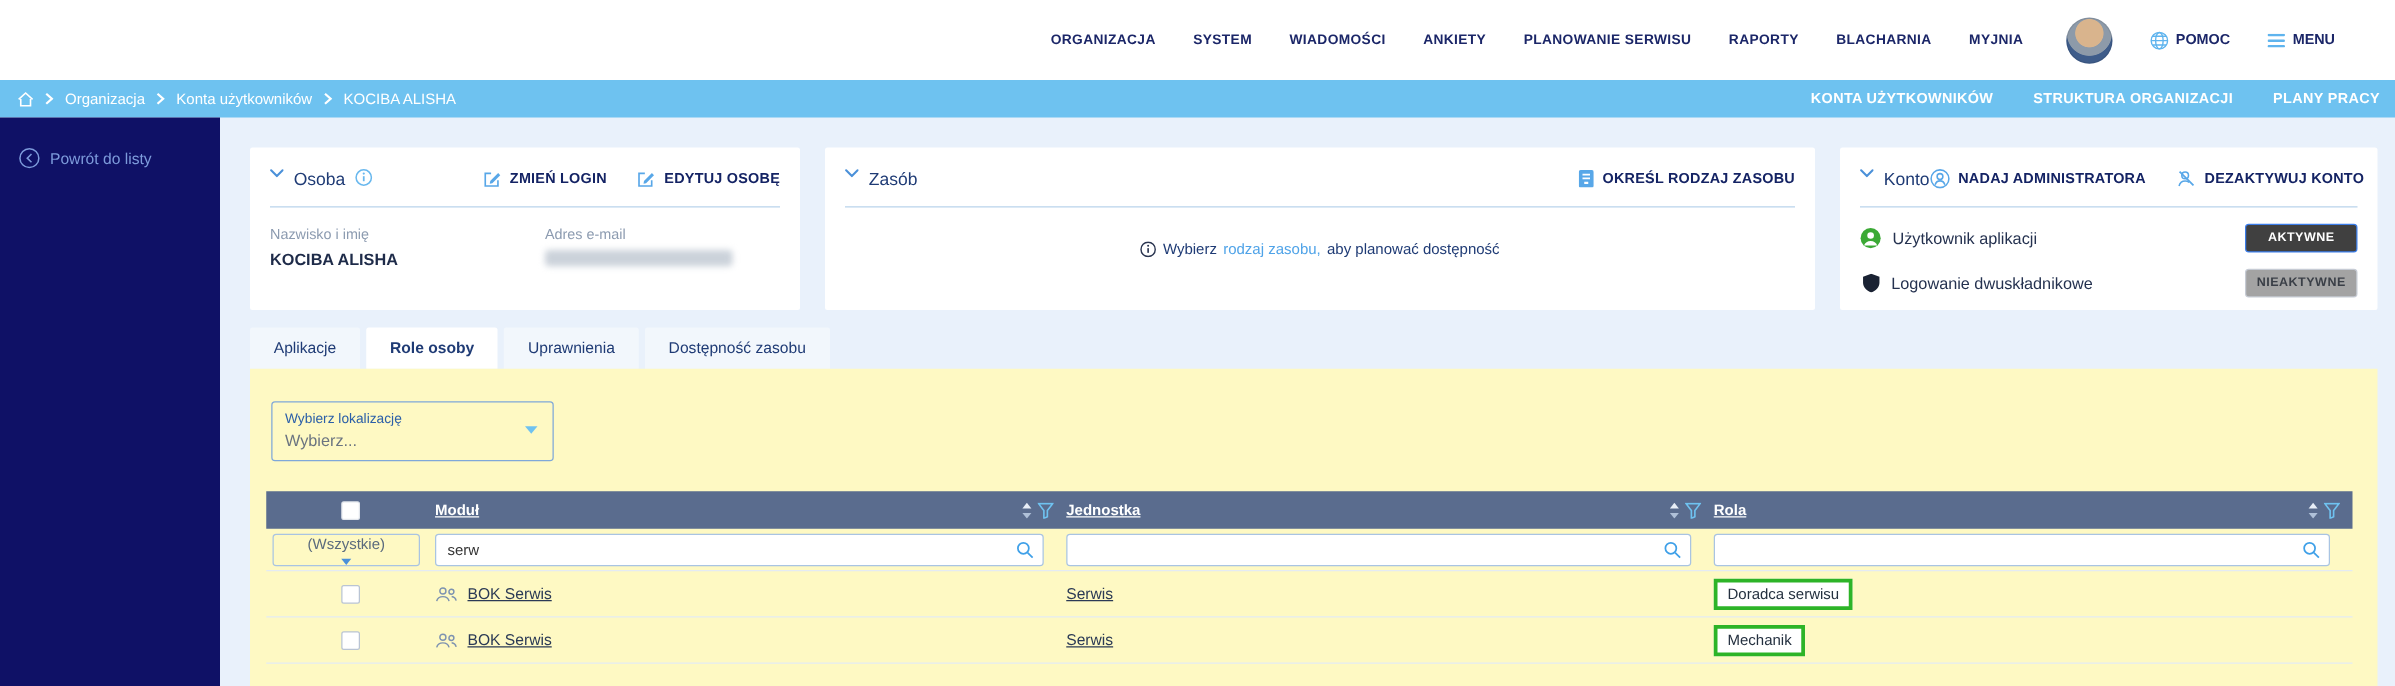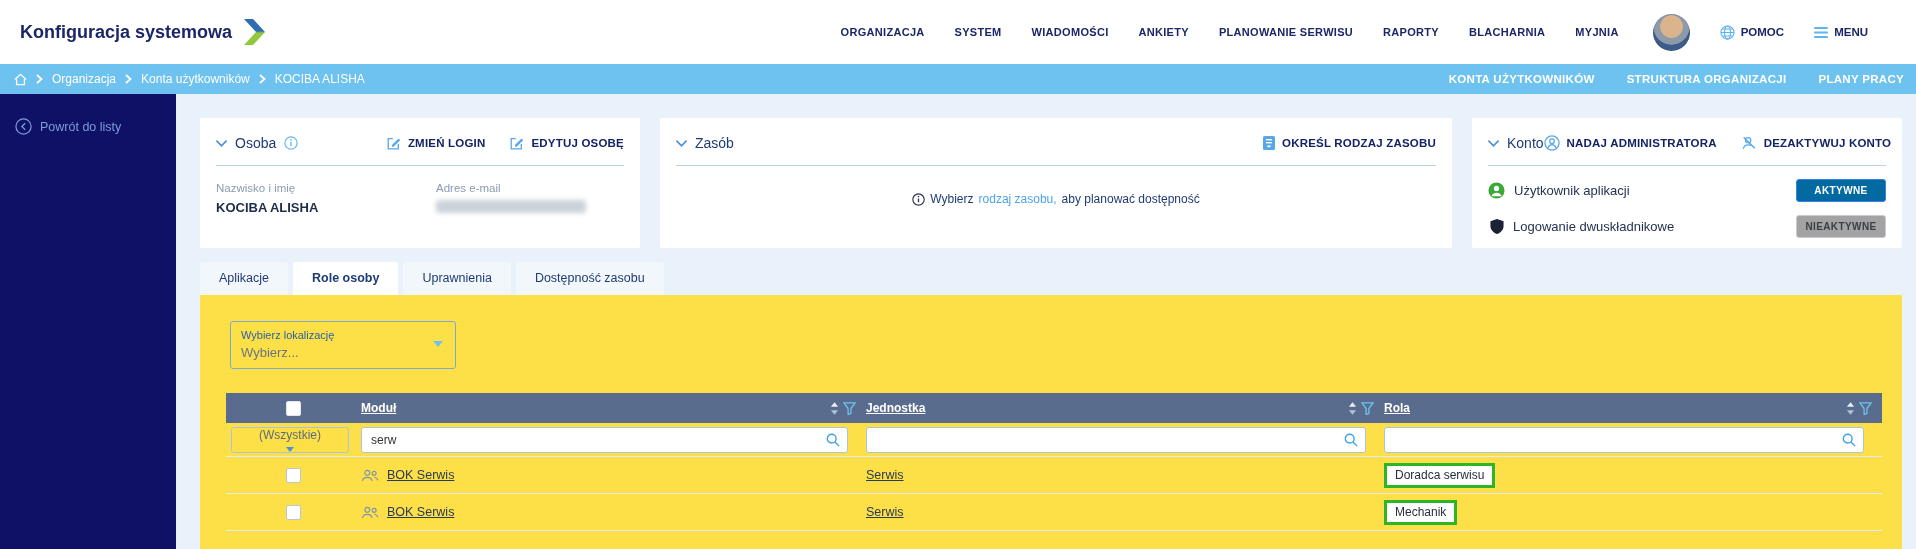--- a/index.html
+++ b/index.html
@@ -37,52 +37,52 @@
 
   .content { flex:1; display:flex; flex-direction:column; padding:24px 14px 0 24px; min-width:0; }
 
   
   .cards { display:flex; gap:20px; flex:none; }
   .card { background:#fff; border-radius:2px; height:130px; padding:12px 16px; }
   .card-osoba { width:440px; flex:none; }
   .card-zasob { flex:1; min-width:0; }
   .card-konto { width:430px; flex:none; }
   .card-head { display:flex; align-items:center; height:26px; }
-  .card-title { display:flex; align-items:center; gap:8px; font-size:14px; color:#1F3B75; }
+  .card-title { display:flex; align-items:flex-start; gap:8px; font-size:14px; color:#1F3B75; }
   .card-title .chev { color:#4A90D9; cursor:pointer; }
   .info-ic { color:#69B8EE; }
   .card-actions { margin-left:auto; display:flex; align-items:center; gap:24px; }
   .action-btn { display:flex; align-items:center; gap:7px; font-size:11.5px; font-weight:bold; color:#142364; letter-spacing:.2px; cursor:pointer; white-space:nowrap; }
   .action-btn .ic { color:#58A7E8; }
   .card-divider { border-bottom:1px solid #B9D3EC; margin-top:9px; }
 
   .fields { display:flex; margin-top:16px;gap:32px; }
   .field { width:50%; }
   .f-label { font-size:11.5px; color:#8C9BB0; margin-bottom:6px; }
   .f-value { font-size:13px; font-weight:bold; color:#1E2B49; }
   .redacted { width:150px; height:13px; margin-top:3px; background:#CBD2DA; border-radius:3px; filter:blur(2.5px); }
 
   .hint { margin-top:26px; display:flex; justify-content:center; align-items:center; gap:5px; font-size:12px; color:#1F3B75; }
   .hint .link { color:#4FA3E8; cursor:pointer; }
   .hint .ic { color:#2A3550; }
 
   .k-row { display:flex; align-items:center; margin-top:13px; }
   .k-label { font-size:13px; color:#253250; margin-left:9px; }
   .status { margin-left:auto; width:90px; text-align:center; padding:5px 0; font-size:10px; font-weight:bold; letter-spacing:.4px; border-radius:3px; cursor:pointer; }
-  .status.on  { background:#0369a1; border:1px solid #3B7DE9; color:#fff; }
+  .status.on  { background:#404040; border:1px solid #3B7DE9; color:#fff; }
   .status.off { background:#a3a3a3; border:1px solid #C6CBD4; color:#3A3F47; }
   .ic-user-green { color:#3BA935; }
 
   
   .tabs { display:flex; gap:5px; margin-top:14px; flex:none; }
   .tab { padding:9px 19px 10px; font-size:12.5px; color:#1F3B75; background:#F2F7FC; border-radius:2px 2px 0 0; cursor:pointer; white-space:nowrap; }
   .tab.active { background:#fff; font-weight:bold; }
 
   
-  .panel { background:#fde047; flex:1; padding:16px 20px 0 26px; min-width:0; }
+  .panel { background:#fef9c3; flex:1; padding:16px 20px 0 13px; min-width:0; }
   .loc-box { width:226px; border:1px solid #7FA8D9; border-radius:3px; padding:7px 10px 8px; position:relative; margin:10px 0 0 4px; cursor:pointer; }
   .loc-label { font-size:11px; color:#2B5FA8; }
   .loc-value { font-size:13px; color:#6b7480; margin-top:4px; }
   .tri-down { width:0; height:0; border-left:5px solid transparent; border-right:5px solid transparent; border-top:6px solid #6FC2F0; position:absolute; right:12px; top:19px; }
 
   .table { margin-top:24px; width:100%; }
   .c0 { width:135px; flex:none; }
   .c1 { width:505px; flex:none; }
   .c2 { width:518px; flex:none; }
   .c3 { flex:1; min-width:0; }
@@ -108,34 +108,20 @@
   .t-row { display:flex; align-items:center; height:37px; border-bottom:1px solid #E4EBF3; font-size:12.5px; color:#2B3A55;text-decoration:underline; }
   .t-row .c0 { display:flex; justify-content:center; }
   .modul-cell { display:flex; align-items:center; gap:8px; }
   .people-ic { color:#7E93B0; }
   .rola-badge { display:inline-block; border:3px solid #2DB427; padding:2px 8px 3px; font-size:12px; color:#24303F; background:#fff; }
 </style>
 </head>
 <body>
 
 <div class="header">
-  <div class="logo">
-    <span class="logo-text">Konfiguracja systemowa</span>
-    <span>
-      <svg width="24" height="26" viewBox="0 0 24 26">
-          <defs>
-            <linearGradient id="lg1" x1="0" y1="0" x2="0" y2="1">
-              <stop offset="0.46" stop-color="#2E6DB4"></stop>
-              <stop offset="0.54" stop-color="#93C83D"></stop>
-            </linearGradient>
-          </defs>
-          <path d="M3 0h9l12 13-12 13H3l12-13z" fill="url(#lg1)"></path>
-        </svg>
-    </span>
-  </div>
   <div class="topnav">
     <span class="nav-item">ORGANIZACJA</span>
     <span class="nav-item">SYSTEM</span>
     <span class="nav-item">WIADOMOŚCI</span>
     <span class="nav-item">ANKIETY</span>
     <span class="nav-item">PLANOWANIE SERWISU</span>
     <span class="nav-item">RAPORTY</span>
     <span class="nav-item">BLACHARNIA</span>
     <span class="nav-item">MYJNIA</span>
     <div class="avatar"></div>

